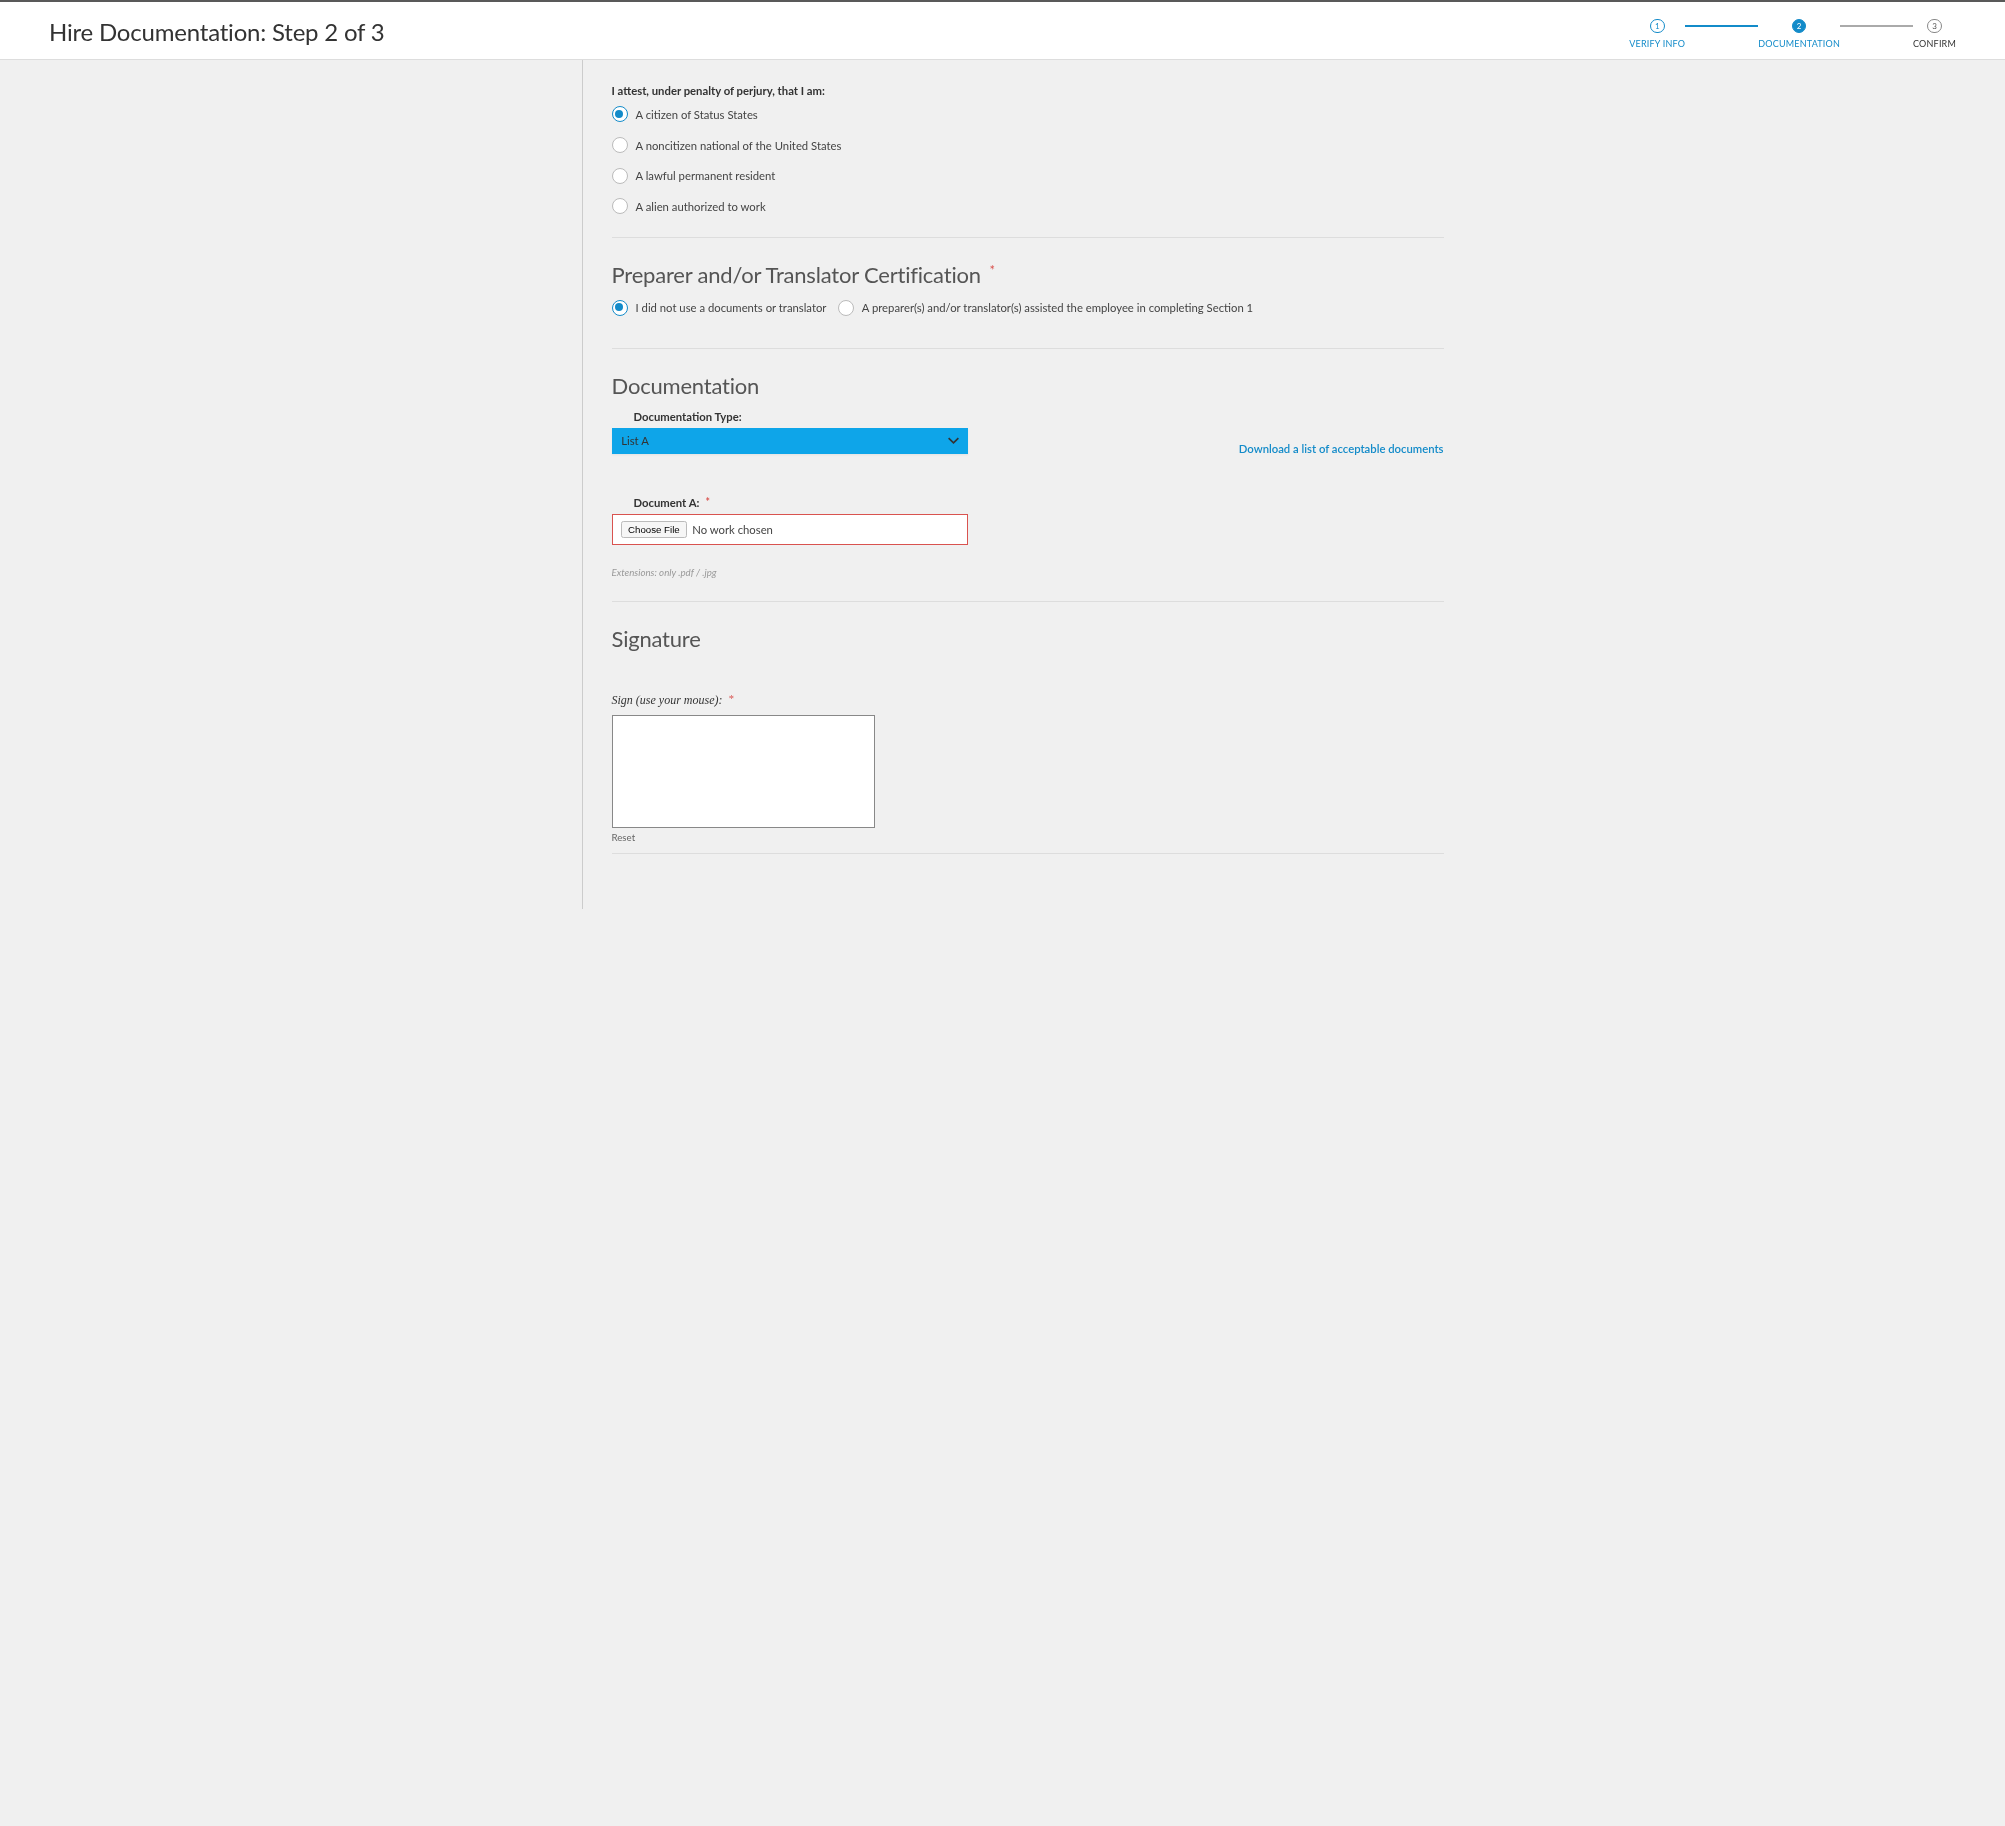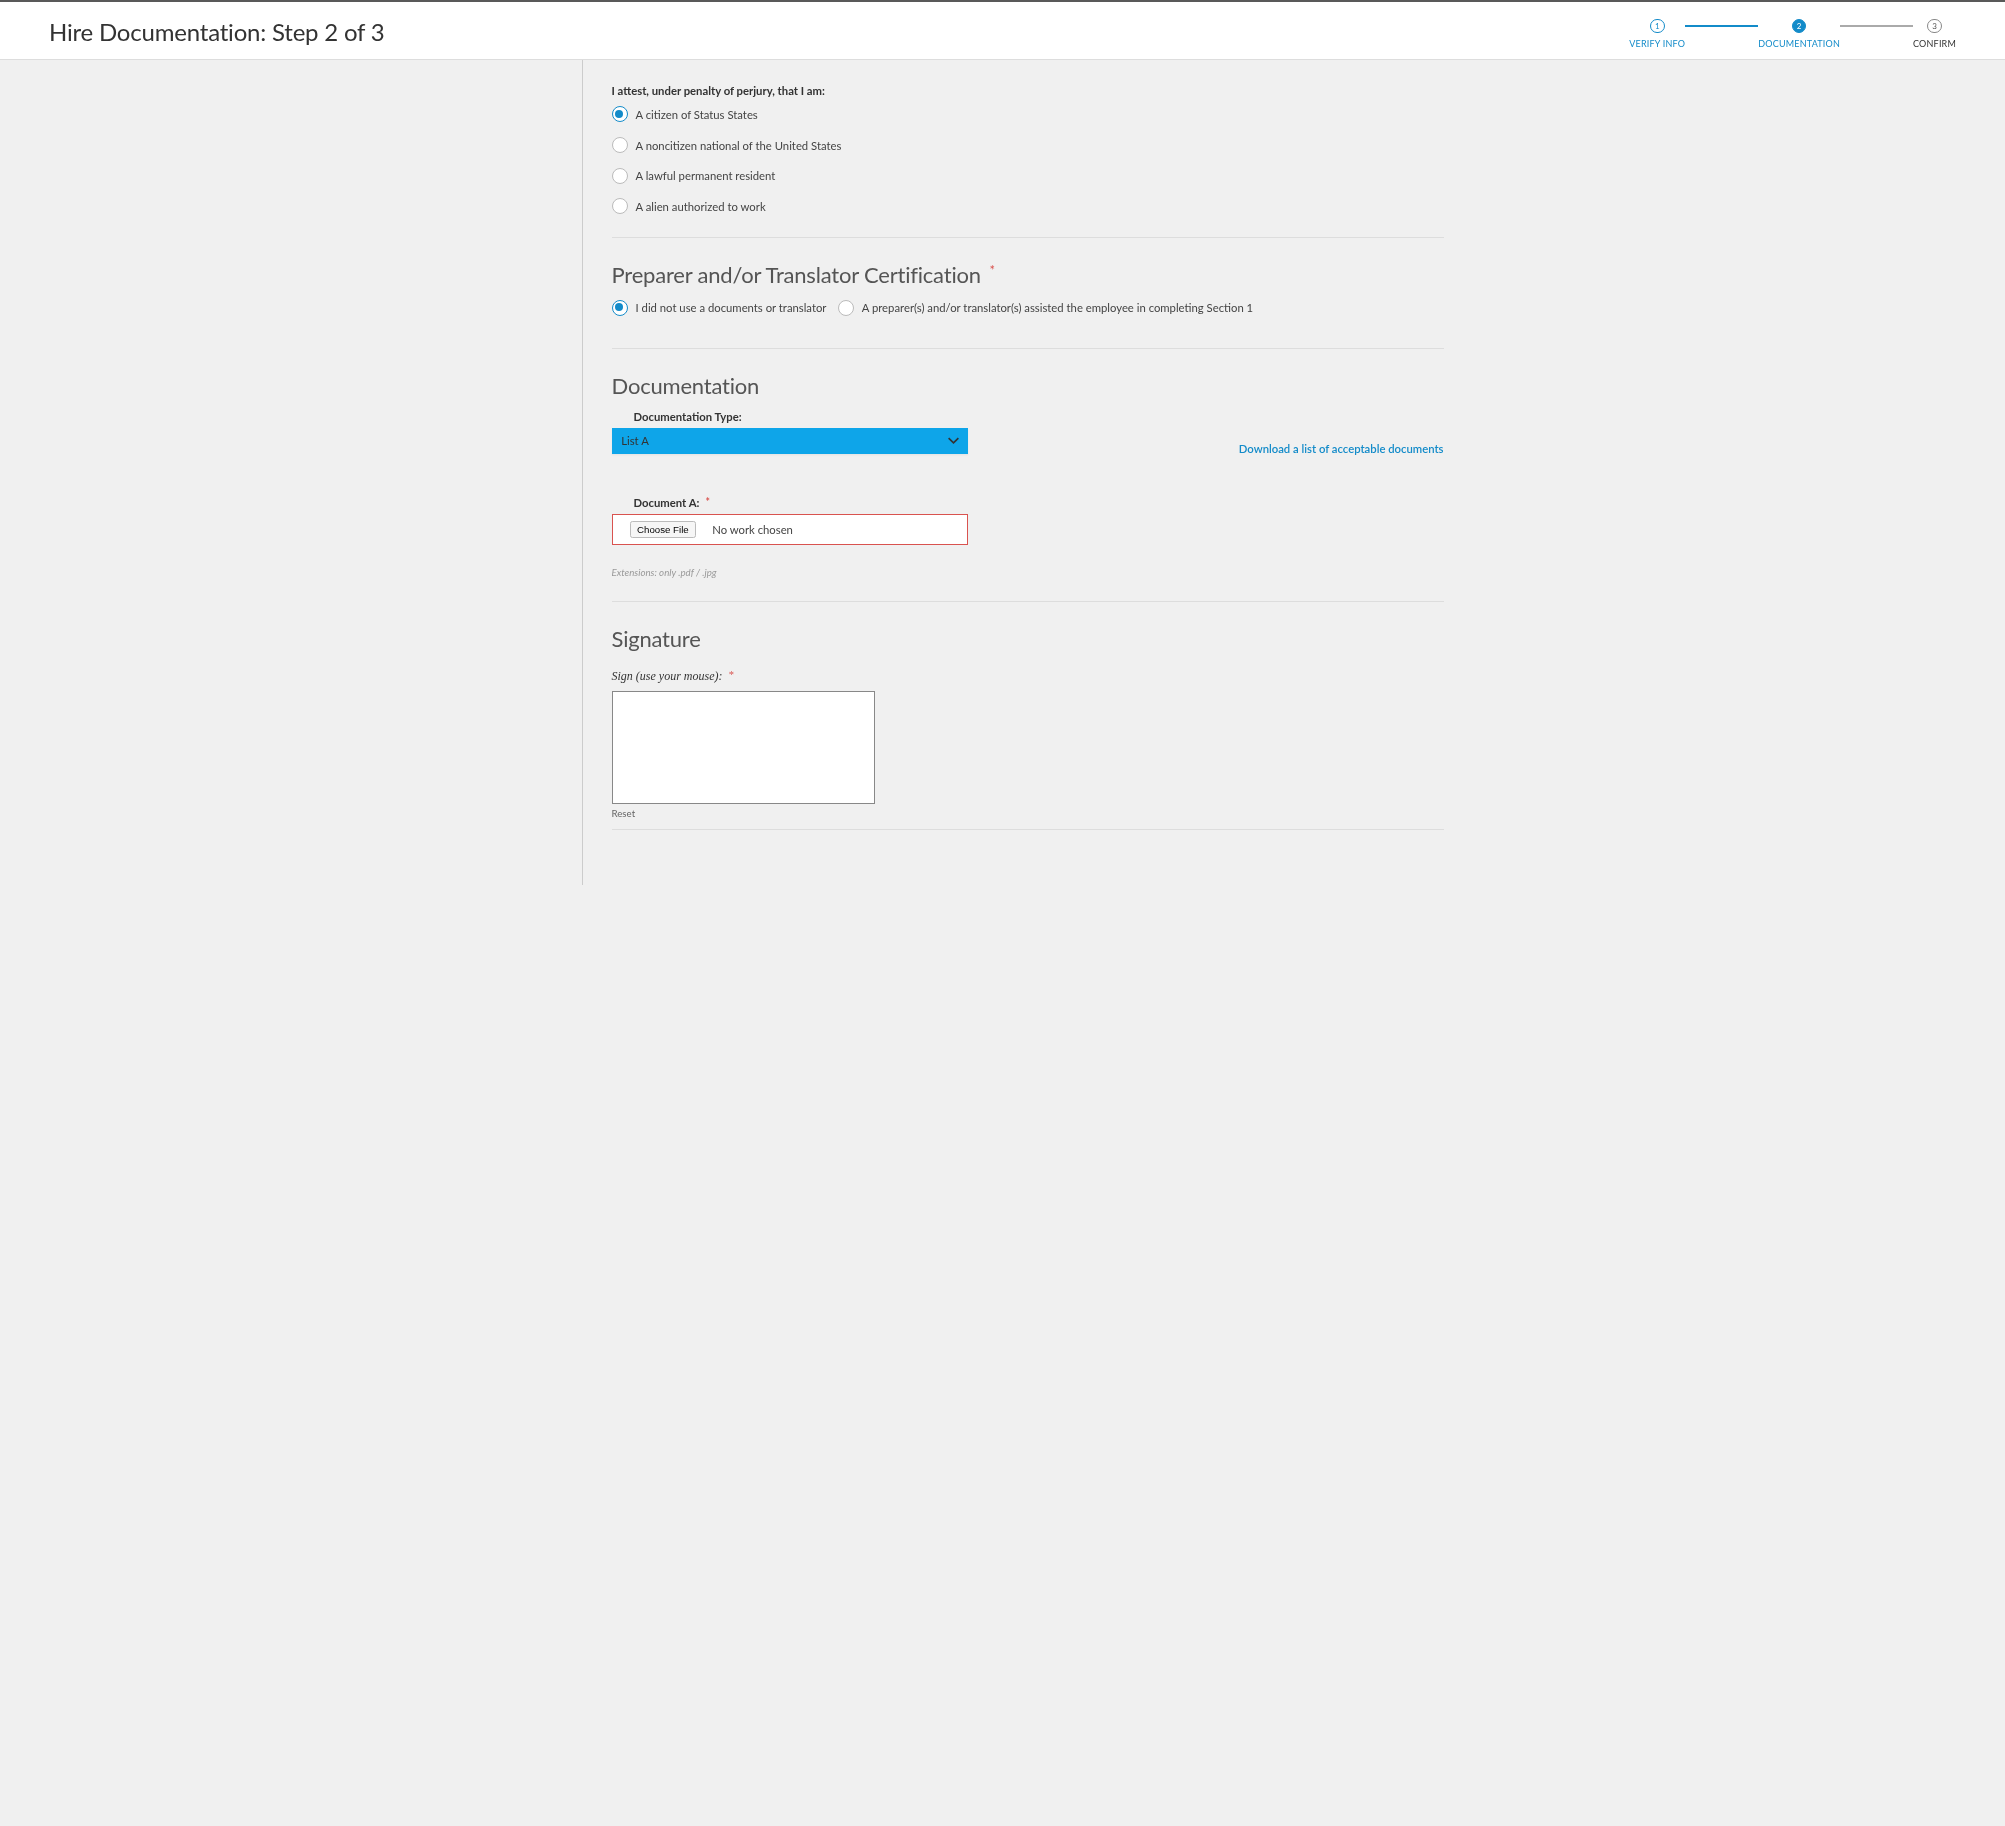--- a/index.html
+++ b/index.html
@@ -207,22 +207,22 @@
     cursor: pointer;
   }
   .docA-block { margin-top: 41px; }
   .file-box {
     width: 356px;
     height: 31px;
     border: 1.2px solid #d9534f;
     background: #fff;
     display: flex;
     align-items: center;
-    padding: 0 17px;
-    gap: 16px;
+    padding: 0 8px;
+    gap: 5px;
   }
   .choose-btn {
     font-size: 9.7px;
     padding: 2.4px 6.5px;
     border: 0.8px solid #bbb;
     border-radius: 2.4px;
     background: #f6f6f6;
     cursor: pointer;
   }
   .file-status {
@@ -233,21 +233,21 @@
     font-size: 9.7px;
     color: #999;
     font-style: italic;
     margin-top: 21px;
   }
   .sign-label {
     font-size: 12px;
     font-style: italic;
     font-family: Georgia, "Times New Roman", serif;
     color: #333;
-    margin-top: 17px;
+    margin-top: 41px;
     margin-bottom: 6.5px;
   }
   .sign-box {
     width: 263px;
     height: 113px;
     border: 0.8px solid #888;
     background: #fff;
   }
   .reset-link {
     font-size: 9.7px;

